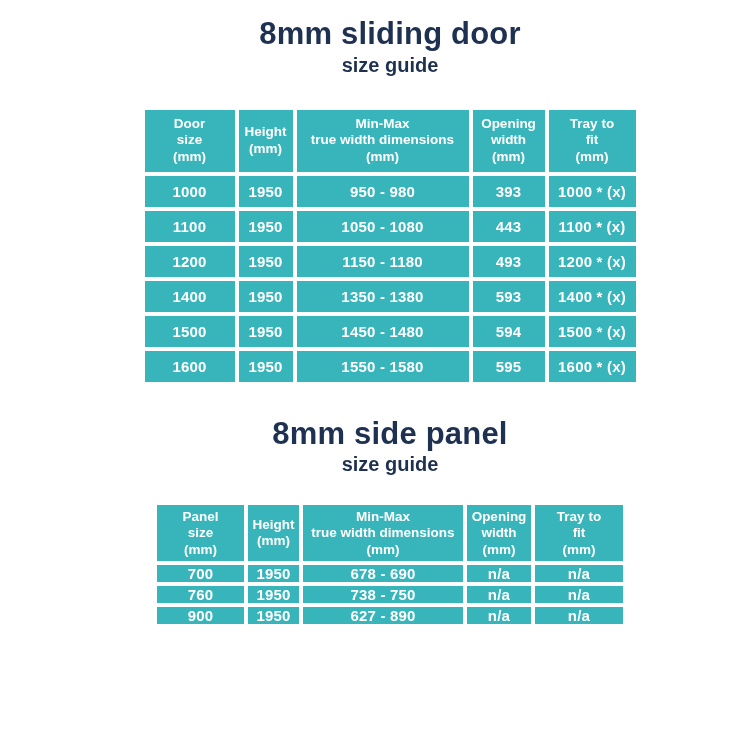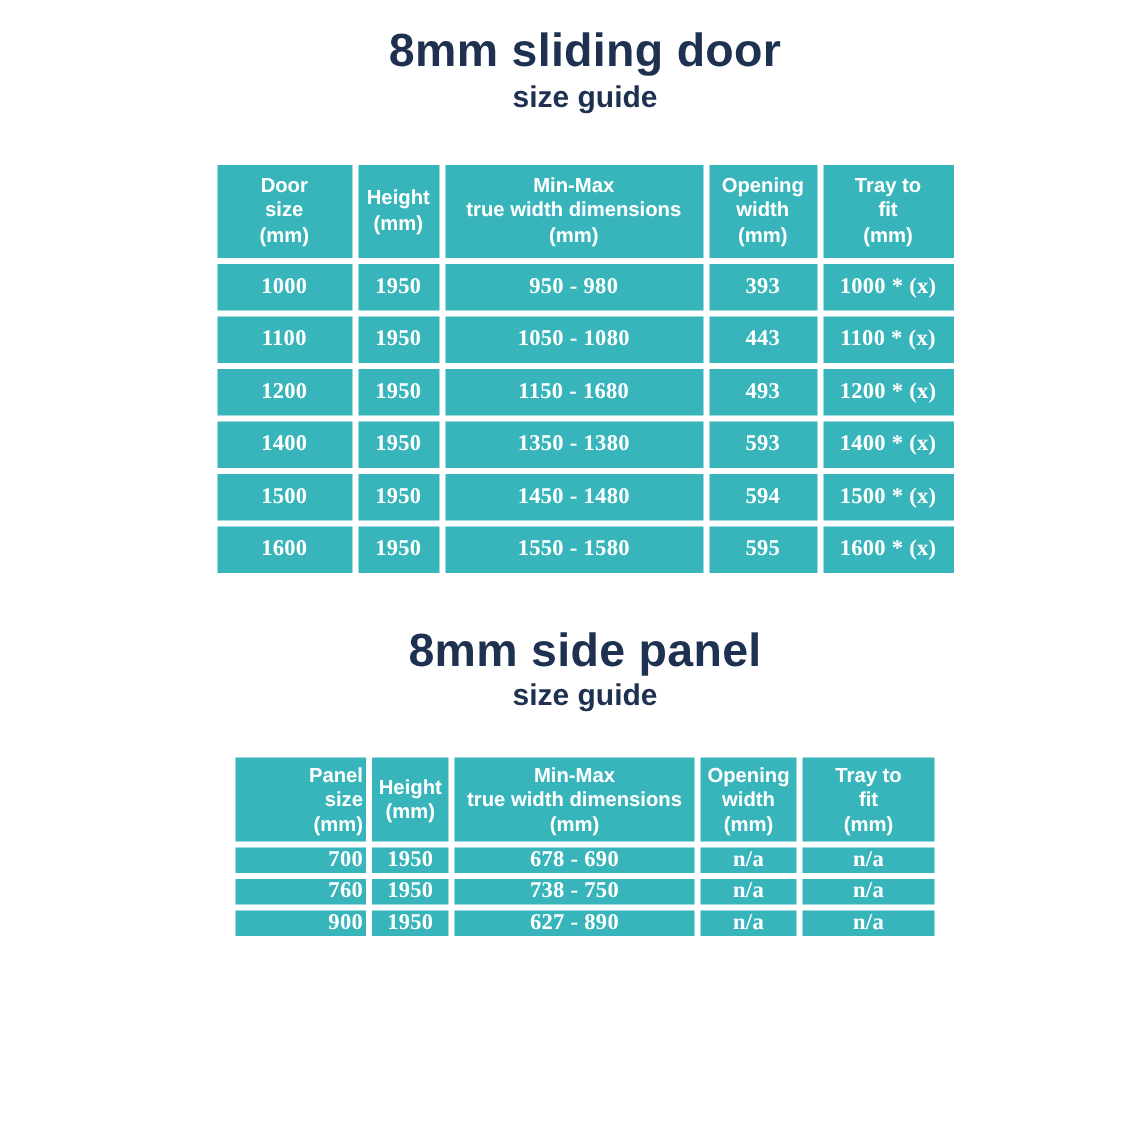--- a/index.html
+++ b/index.html
@@ -54,36 +54,35 @@
     padding: 0 2px;
   }
   table.size-table th {
     font-size: 13.5px;
     line-height: 1.22;
     white-space: pre-line;
   }
   table.size-table td {
     font-size: 15px;
     letter-spacing: 0.2px;
-    font-family: Liberation Serif, serif;
   }
 
   
   .t-door th { height: 62px; }
   .t-door td { height: 31px; }
   .t-door .c1 { width: 86px; }
   .t-door .c2 { width: 50px; }
   .t-door .c3 { width: 168px; }
   .t-door .c4 { width: 68px; }
   .t-door .c5 { width: 83px; }
 
   
   .t-panel th { height: 56px; }
   .t-panel td { height: 14px; }
-  .t-panel .c1 { width: 83px; text-align: right; }
+  .t-panel .c1 { width: 83px; }
   .t-panel .c2 { width: 47px; }
   .t-panel .c3 { width: 156px; }
   .t-panel .c4 { width: 60px; }
   .t-panel .c5 { width: 84px; }
 </style>
 </head>
 <body>
 
 <div class="content">
 
@@ -121,21 +120,21 @@
         <tr>
           <td class="c1">1100</td>
           <td class="c2">1950</td>
           <td class="c3">1050 - 1080</td>
           <td class="c4">443</td>
           <td class="c5">1100 * (x)</td>
         </tr>
         <tr>
           <td class="c1">1200</td>
           <td class="c2">1950</td>
-          <td class="c3">1150 - 1680</td>
+          <td class="c3">1150 - 1180</td>
           <td class="c4">493</td>
           <td class="c5">1200 * (x)</td>
         </tr>
         <tr>
           <td class="c1">1400</td>
           <td class="c2">1950</td>
           <td class="c3">1350 - 1380</td>
           <td class="c4">593</td>
           <td class="c5">1400 * (x)</td>
         </tr>

